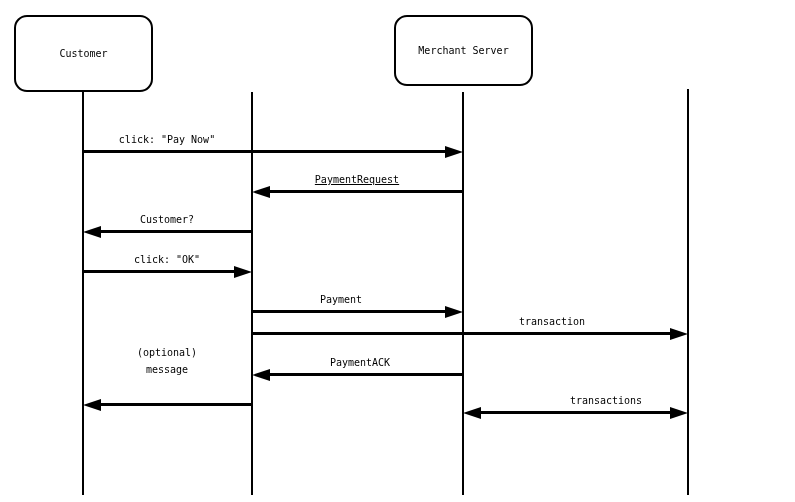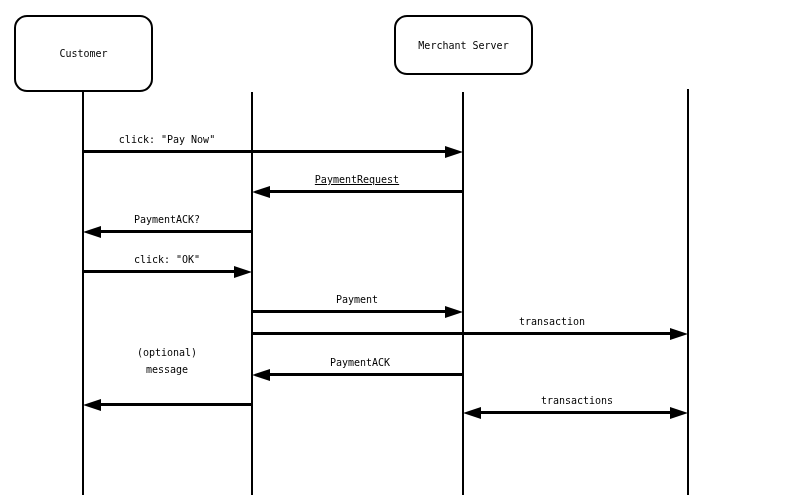--- a/index.html
+++ b/index.html
@@ -65,60 +65,60 @@
 </head>
 <body>
 
 <div class="diagram">
 
   <div class="pbox" style="left:14px; top:15px; width:139px; height:77px;">
     <span class="wrap">Customer</span>
   </div>
 
 
-  <div class="pbox" style="left:394px; top:15px; width:139px; height:60px;">
+  <div class="pbox" style="left:394px; top:15px; width:139px; height:71px;">
     <span class="wrap">Merchant Server</span>
   </div>
 
 
   <div class="lifeline" style="left:82px;  top:92px; height:403px;"></div>
   <div class="lifeline" style="left:251px; top:92px; height:403px;"></div>
   <div class="lifeline" style="left:462px; top:92px; height:403px;"></div>
   <div class="lifeline" style="left:687px; top:89px; height:406px;"></div>
 
   <div class="msg-label" style="left:167px; top:131px;">click: "Pay Now"</div>
   <div class="msg-line" style="left:83px; top:150px; width:363px;"></div>
   <div class="head-right" style="left:445px; top:146px;"></div>
 
   <div class="msg-label" style="left:357px; top:171px;text-decoration:underline;">PaymentRequest</div>
   <div class="msg-line" style="left:269px; top:190px; width:194px;"></div>
   <div class="head-left" style="left:252px; top:186px;"></div>
 
-  <div class="msg-label" style="left:167px; top:211px;">PaymentACK?</div>
+  <div class="msg-label" style="left:167px; top:211px;">Customer?</div>
   <div class="msg-line" style="left:100px; top:230px; width:152px;"></div>
   <div class="head-left" style="left:83px; top:226px;"></div>
 
   <div class="msg-label" style="left:167px; top:251px;">click: "OK"</div>
   <div class="msg-line" style="left:83px; top:270px; width:152px;"></div>
   <div class="head-right" style="left:234px; top:266px;"></div>
 
-  <div class="msg-label" style="left:357px; top:291px;">Payment</div>
+  <div class="msg-label" style="left:341px; top:291px;">Payment</div>
   <div class="msg-line" style="left:252px; top:310px; width:194px;"></div>
   <div class="head-right" style="left:445px; top:306px;"></div>
 
   <div class="msg-label" style="left:552px; top:313px;">transaction</div>
   <div class="msg-line" style="left:252px; top:332px; width:419px;"></div>
   <div class="head-right" style="left:670px; top:328px;"></div>
 
   <div class="msg-label" style="left:360px; top:354px;">PaymentACK</div>
   <div class="msg-line" style="left:269px; top:373px; width:194px;"></div>
   <div class="head-left" style="left:252px; top:369px;"></div>
 
   <div class="msg-label two-line" style="left:167px; top:344px;">(optional) message</div>
   <div class="msg-line" style="left:100px; top:403px; width:152px;"></div>
   <div class="head-left" style="left:83px; top:399px;"></div>
 
-  <div class="msg-label" style="left:577px; top:392px;">transactions</div>
+  <div class="msg-label" style="left:606px; top:392px;">transactions</div>
   <div class="msg-line" style="left:480px; top:411px; width:191px;"></div>
   <div class="head-left" style="left:463px; top:407px;"></div>
   <div class="head-right" style="left:670px; top:407px;"></div>
 
 </div>
 
 </body></html>

